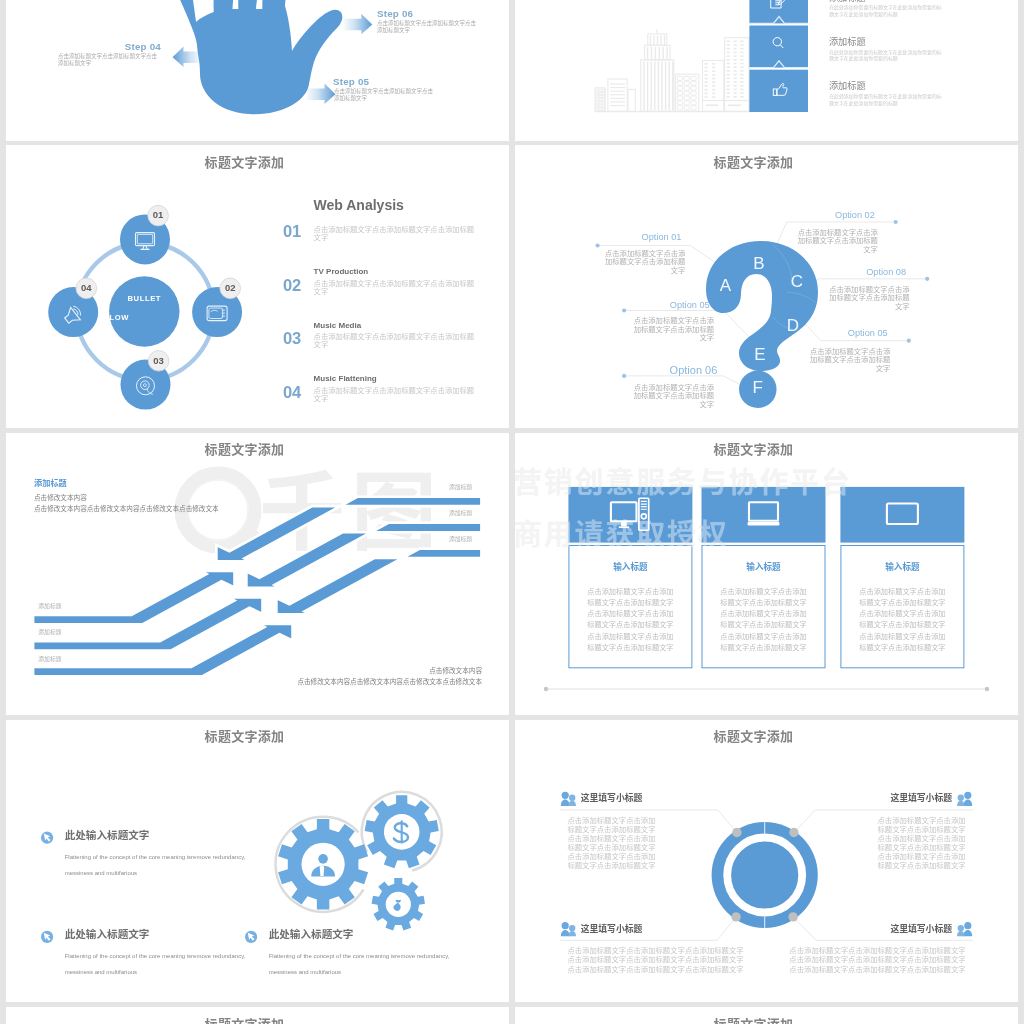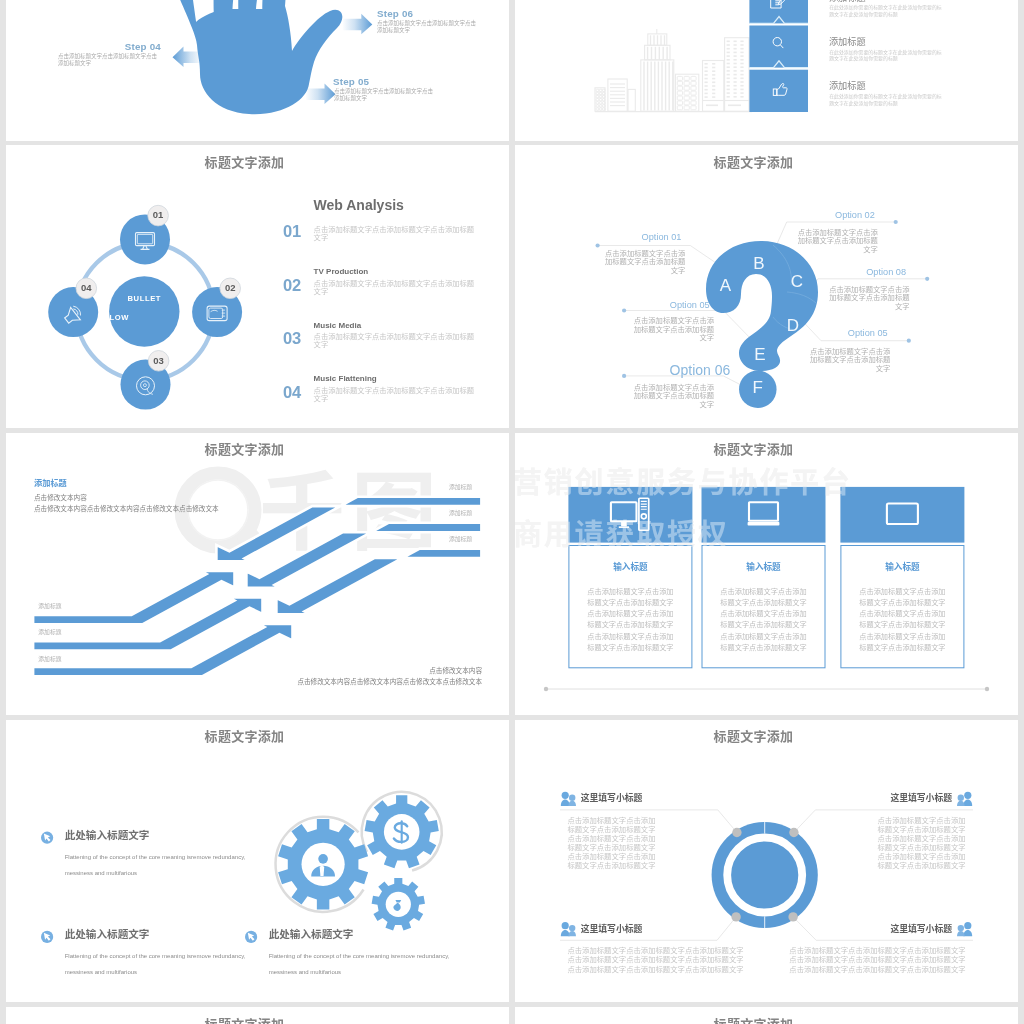--- a/index.html
+++ b/index.html
@@ -372,21 +372,21 @@
   <div class="a en" style="left:126.6px;top:87.8px;font-size:9.2px;color:#8bb8de;line-height:9.2px">Option 01</div>
   <div class="a cn" style="left:88.8px;top:103.5px;width:81.5px;font-size:7.3px;color:#b0b0b0;line-height:8.5px;text-align:right">点击添加标题文字点击添加标题文字点击添加标题文字</div>
   <div class="a en" style="left:320px;top:65.7px;font-size:9.2px;color:#8bb8de;line-height:9.2px">Option 02</div>
   <div class="a cn" style="left:281.4px;top:82.5px;width:81.5px;font-size:7.3px;color:#b0b0b0;line-height:8.5px;text-align:right">点击添加标题文字点击添加标题文字点击添加标题文字</div>
   <div class="a en" style="left:351.2px;top:122.7px;font-size:9.2px;color:#8bb8de;line-height:9.2px">Option 08</div>
   <div class="a cn" style="left:313px;top:139.5px;width:81.5px;font-size:7.3px;color:#b0b0b0;line-height:8.5px;text-align:right">点击添加标题文字点击添加标题文字点击添加标题文字</div>
   <div class="a en" style="left:332.8px;top:184.3px;font-size:9.2px;color:#8bb8de;line-height:9.2px">Option 05</div>
   <div class="a cn" style="left:293.8px;top:201.5px;width:81.5px;font-size:7.3px;color:#b0b0b0;line-height:8.5px;text-align:right">点击添加标题文字点击添加标题文字点击添加标题文字</div>
   <div class="a en" style="left:154.8px;top:156px;font-size:9.2px;color:#8bb8de;line-height:9.2px">Option 05</div>
   <div class="a cn" style="left:117.5px;top:171px;width:81.5px;font-size:7.3px;color:#b0b0b0;line-height:8.5px;text-align:right">点击添加标题文字点击添加标题文字点击添加标题文字</div>
-  <div class="a en" style="left:154.6px;top:220.7px;font-size:14px;color:#8bb8de;line-height:9.2px">Option 06</div>
+  <div class="a en" style="left:154.6px;top:220.7px;font-size:11px;color:#8bb8de;line-height:9.2px">Option 06</div>
   <div class="a cn" style="left:117.5px;top:237.8px;width:81.5px;font-size:7.3px;color:#b0b0b0;line-height:8.5px;text-align:right">点击添加标题文字点击添加标题文字点击添加标题文字</div>
 </div>
 
 <div class="panel" style="left:6px;top:433px;width:503px;height:282px">
   <div class="ptitle" style="top:9px">标题文字添加</div>
   <svg class="a" style="left:0;top:0" width="503" height="282" viewBox="0 0 503 282">
     <g opacity="1">
       <circle cx="212" cy="77" r="37" fill="none" stroke="#efefef" stroke-width="13"></circle>
       <circle cx="212" cy="77" r="30" fill="none" stroke="#f2f2f2" stroke-width="1.6"></circle>
       <circle cx="243" cy="106" r="11.5" fill="#efefef"></circle>

